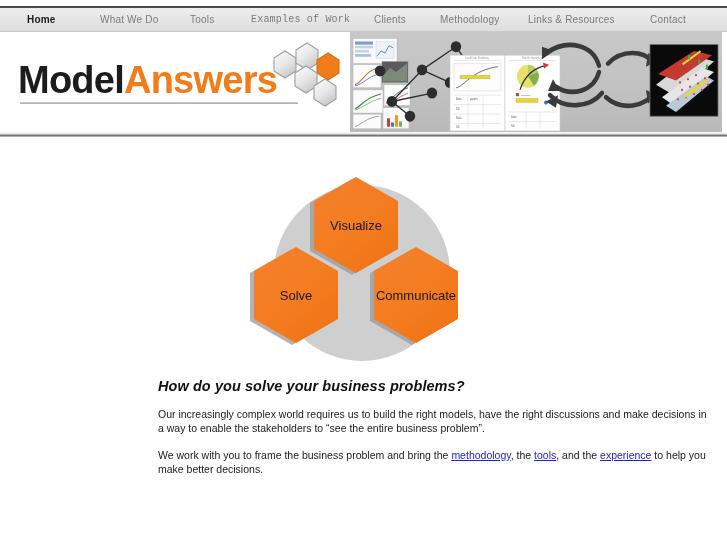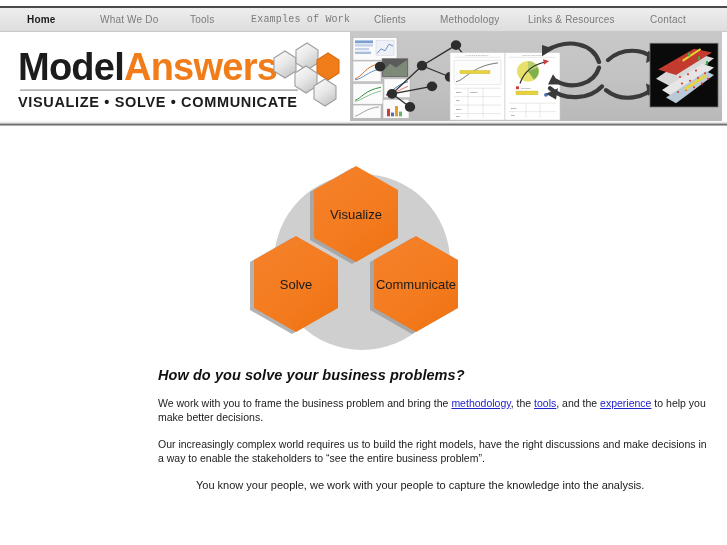--- a/index.html
+++ b/index.html
@@ -49,21 +49,21 @@
     line-height: 26px;
   }
   .nav-item.active {
     color: #1a1a1a;
     font-weight: bold;
   }
 
   
   .header {
     position: relative;
-    height: 89px;
+    height: 100px;
     background: #ffffff;
     display: flex;
     align-items: stretch;
     overflow: hidden;
   }
   .logo-block {
     position: relative;
     width: 350px;
     flex: 0 0 350px;
     background: #ffffff;
@@ -179,21 +179,20 @@
   <a class="nav-item" style="position:absolute;left:650px;">Contact</a>
 </nav>
 
 <header class="header">
 
   <div class="logo-block">
     <div class="logo-wordmark">
       <span class="logo-model">Model</span><span class="logo-answers">Answers</span>
     </div>
     <div class="logo-rule"></div>
-    <div class="logo-tagline">VISUALIZE • SOLVE • COMMUNICATE</div>
 
     <svg class="logo-hex" viewBox="0 0 95 80">
       <defs>
         <linearGradient id="hexg" x1="0" y1="0" x2="0.6" y2="1">
           <stop offset="0%" stop-color="#fdfdfd"></stop>
           <stop offset="55%" stop-color="#e8e8e8"></stop>
           <stop offset="100%" stop-color="#c9c9c9"></stop>
         </linearGradient>
       </defs>
 
@@ -395,20 +394,19 @@
     <g>
       <polygon points="136,122 178,98 220,122 220,170 178,194 136,170" fill="#9a9a9a" opacity="0.75"></polygon>
       <polygon points="140,120 182,96 224,120 224,168 182,192 140,168" fill="url(#hexOrange)"></polygon>
       <text class="hex-label" x="182" y="149" text-anchor="middle">Communicate</text>
     </g>
   </svg>
 
   <section class="article">
     <h2>How do you solve your business problems?</h2>
 
+    <p>Our increasingly complex world requires us to build the right models, have the right discussions and make decisions in a way to enable the stakeholders to “see the entire business problem”.</p>
+
     <p><span>We work with you to frame the business problem and bring the </span><a href="#">methodology</a><span>, the </span><a href="#">tools</a><span>, and the </span><a href="#">experience</a><span> to help you make better decisions.</span></p>
 
-    <p>Our increasingly complex world requires us to build the right models, have the right discussions and make decisions in a way to enable the stakeholders to “see the entire business problem”.</p>
-
-    <p class="indented">You know your people, we work with your people to capture the knowledge into the analysis.</p>
 
   </section>
 </main>
 
 </body></html>

